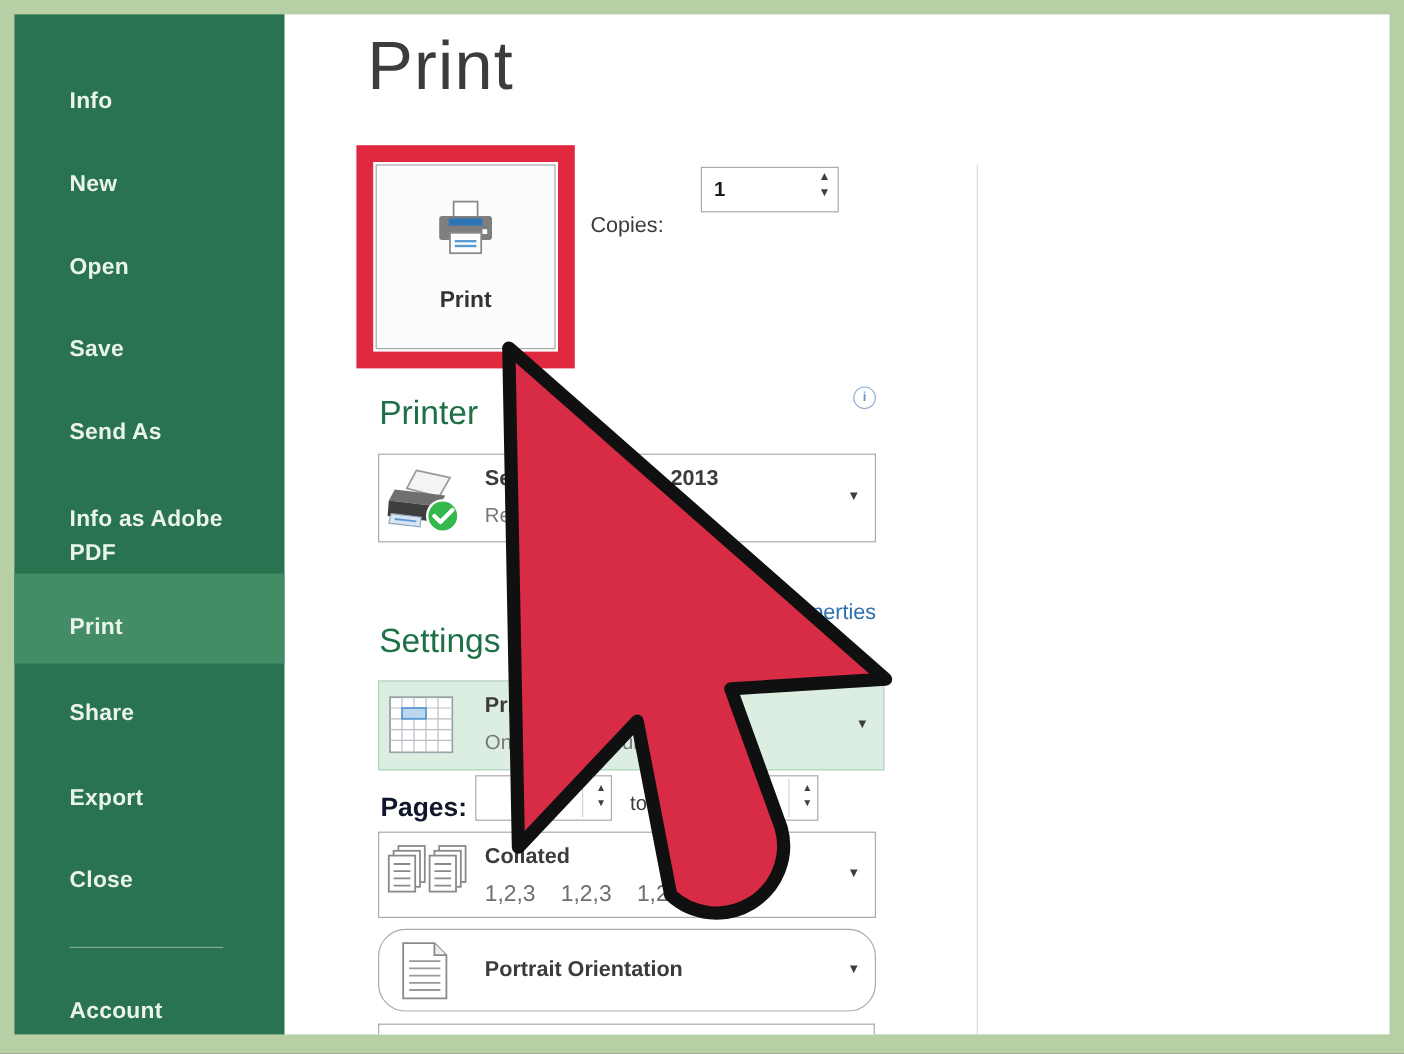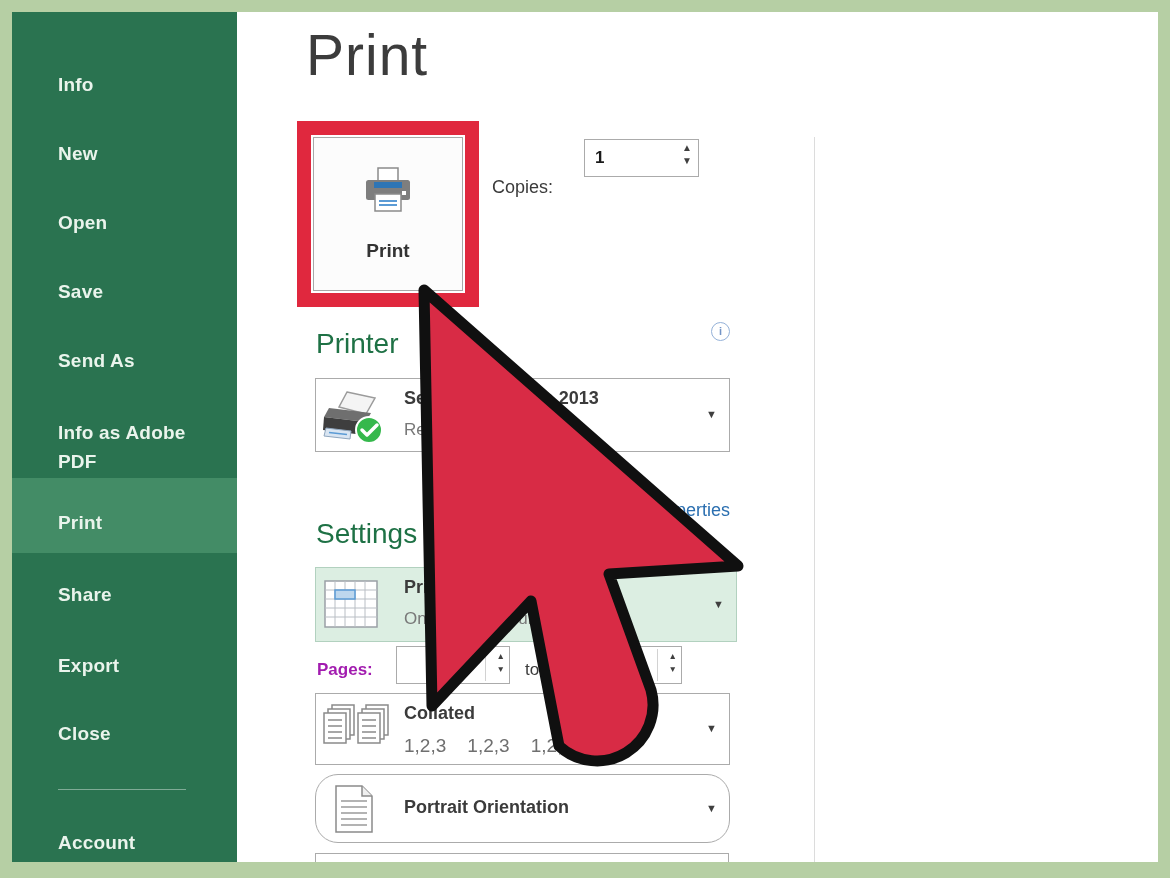--- a/index.html
+++ b/index.html
@@ -50,21 +50,21 @@
   #printer-drop{left:315px;top:378px;width:415px;height:74px;}
   #props-link{right:440px;top:500px;font-size:18px;color:#2B6FB0;cursor:pointer;}
   #sheets-drop{left:315px;top:567px;width:422px;height:75px;background:#DCEEE2;border:1px solid #B2D1BF;}
   #collate-drop{left:315px;top:693px;width:415px;height:72px;padding-left:20px;}
   #collate-drop .t2{font-size:19px;color:#6F6F6F;}
   #orient-drop{left:315px;top:774px;width:415px;height:69px;border-radius:23px;}
   #orient-drop .t1{top:22px;}
   #sliver-drop{left:315px;top:853px;width:414px;height:9px;border:1px solid #ABABAB;border-bottom:none;background:#fff;box-sizing:border-box;}
 
   
-  #pages-label{left:317px;top:660px;font-size:17px;font-weight:600;color:#a21caf;}
+  #pages-label{left:317px;top:660px;font-size:22px;font-weight:600;color:#0f172a;}
   .page-spin{height:38px;}
   #pages-from{left:396px;top:646px;width:114px;}
   #pages-to-box{left:553px;top:646px;width:129px;}
   .page-spin input{position:absolute;left:0;top:0;width:calc(100% - 24px);height:100%;border:none;outline:none;
                    font-size:16px;padding:0 6px;box-sizing:border-box;background:transparent;}
   .page-spin .sep{position:absolute;right:23px;top:2px;bottom:2px;width:1px;background:#D2D2D2;}
   .page-spin .spin-col{right:4px;top:5px;font-size:8.5px;gap:4px;}
   #to-label{left:525px;top:660px;font-size:17px;color:#3B3B3B;}
 
   

